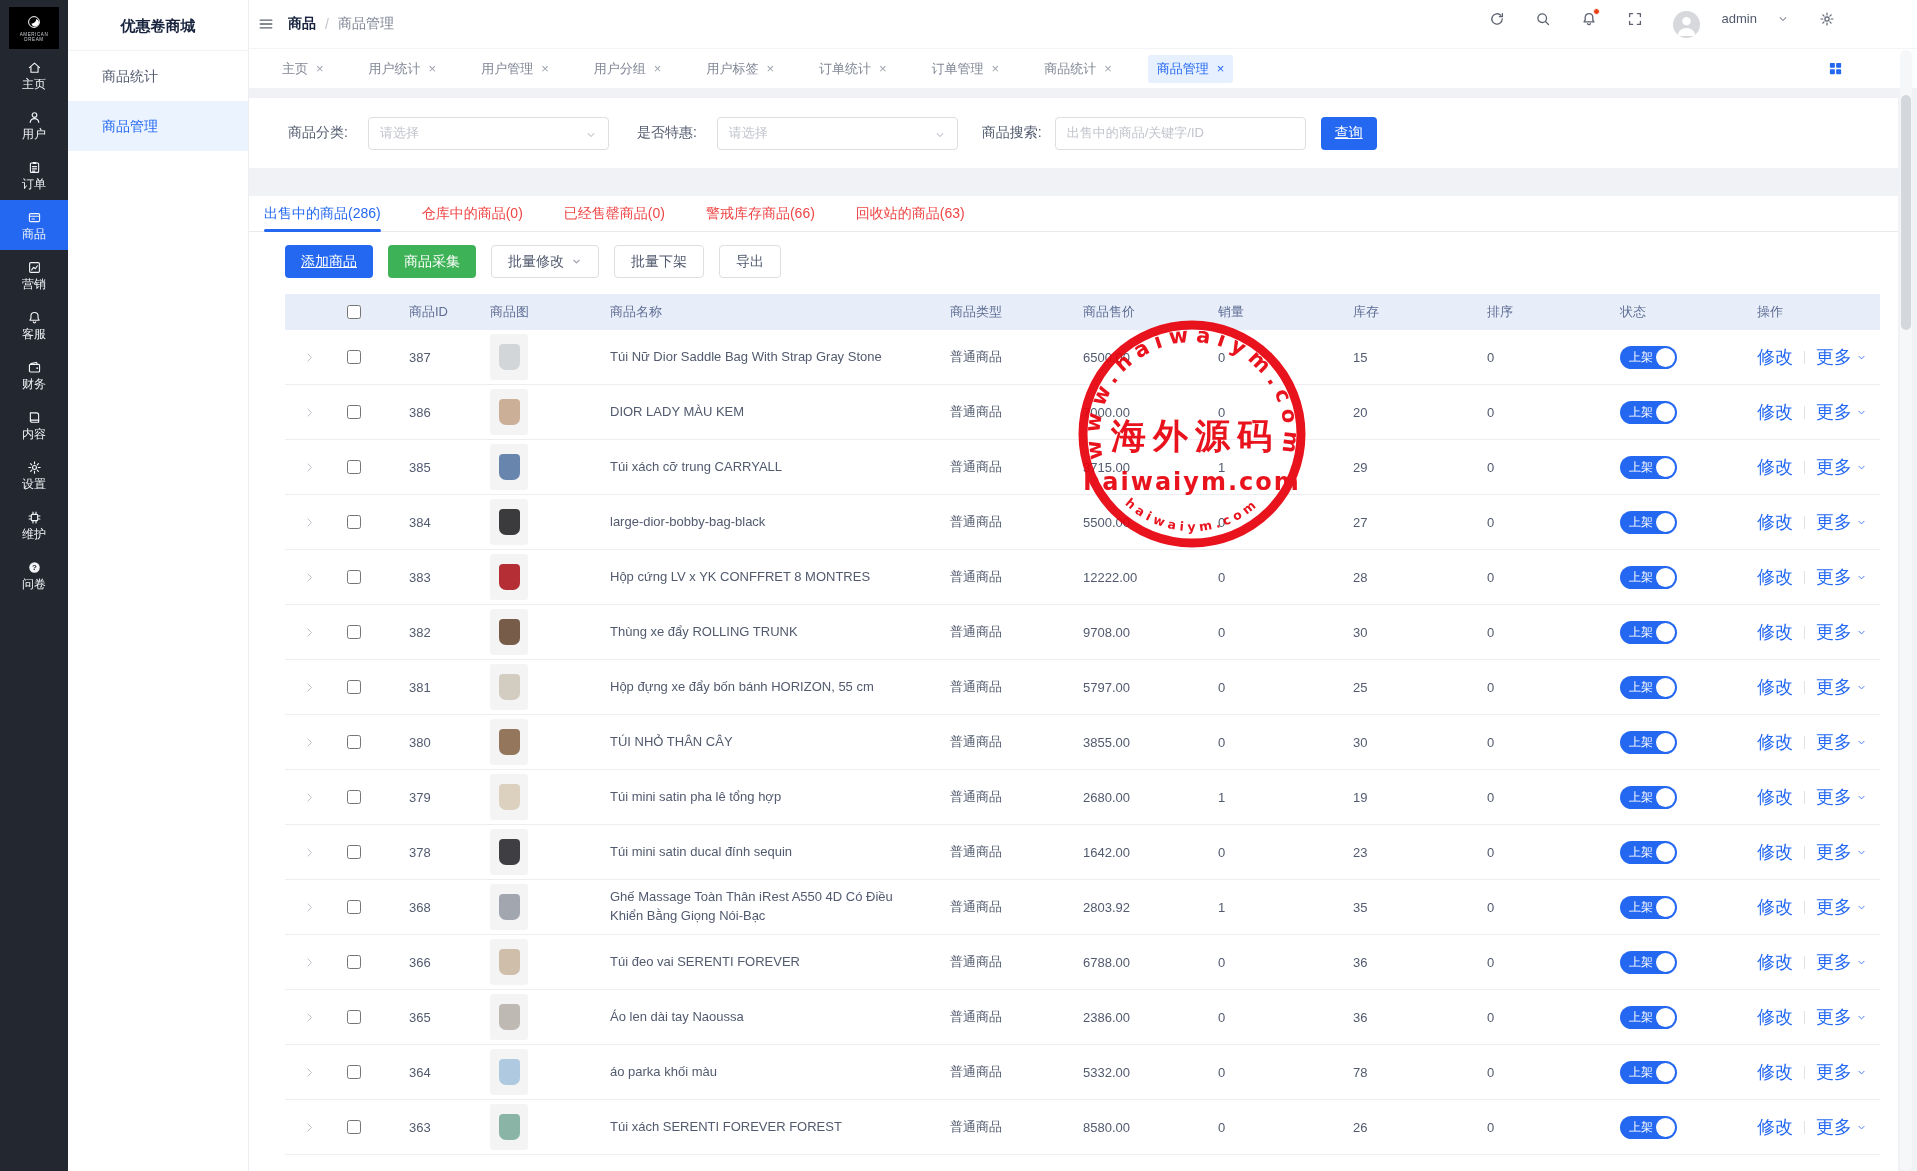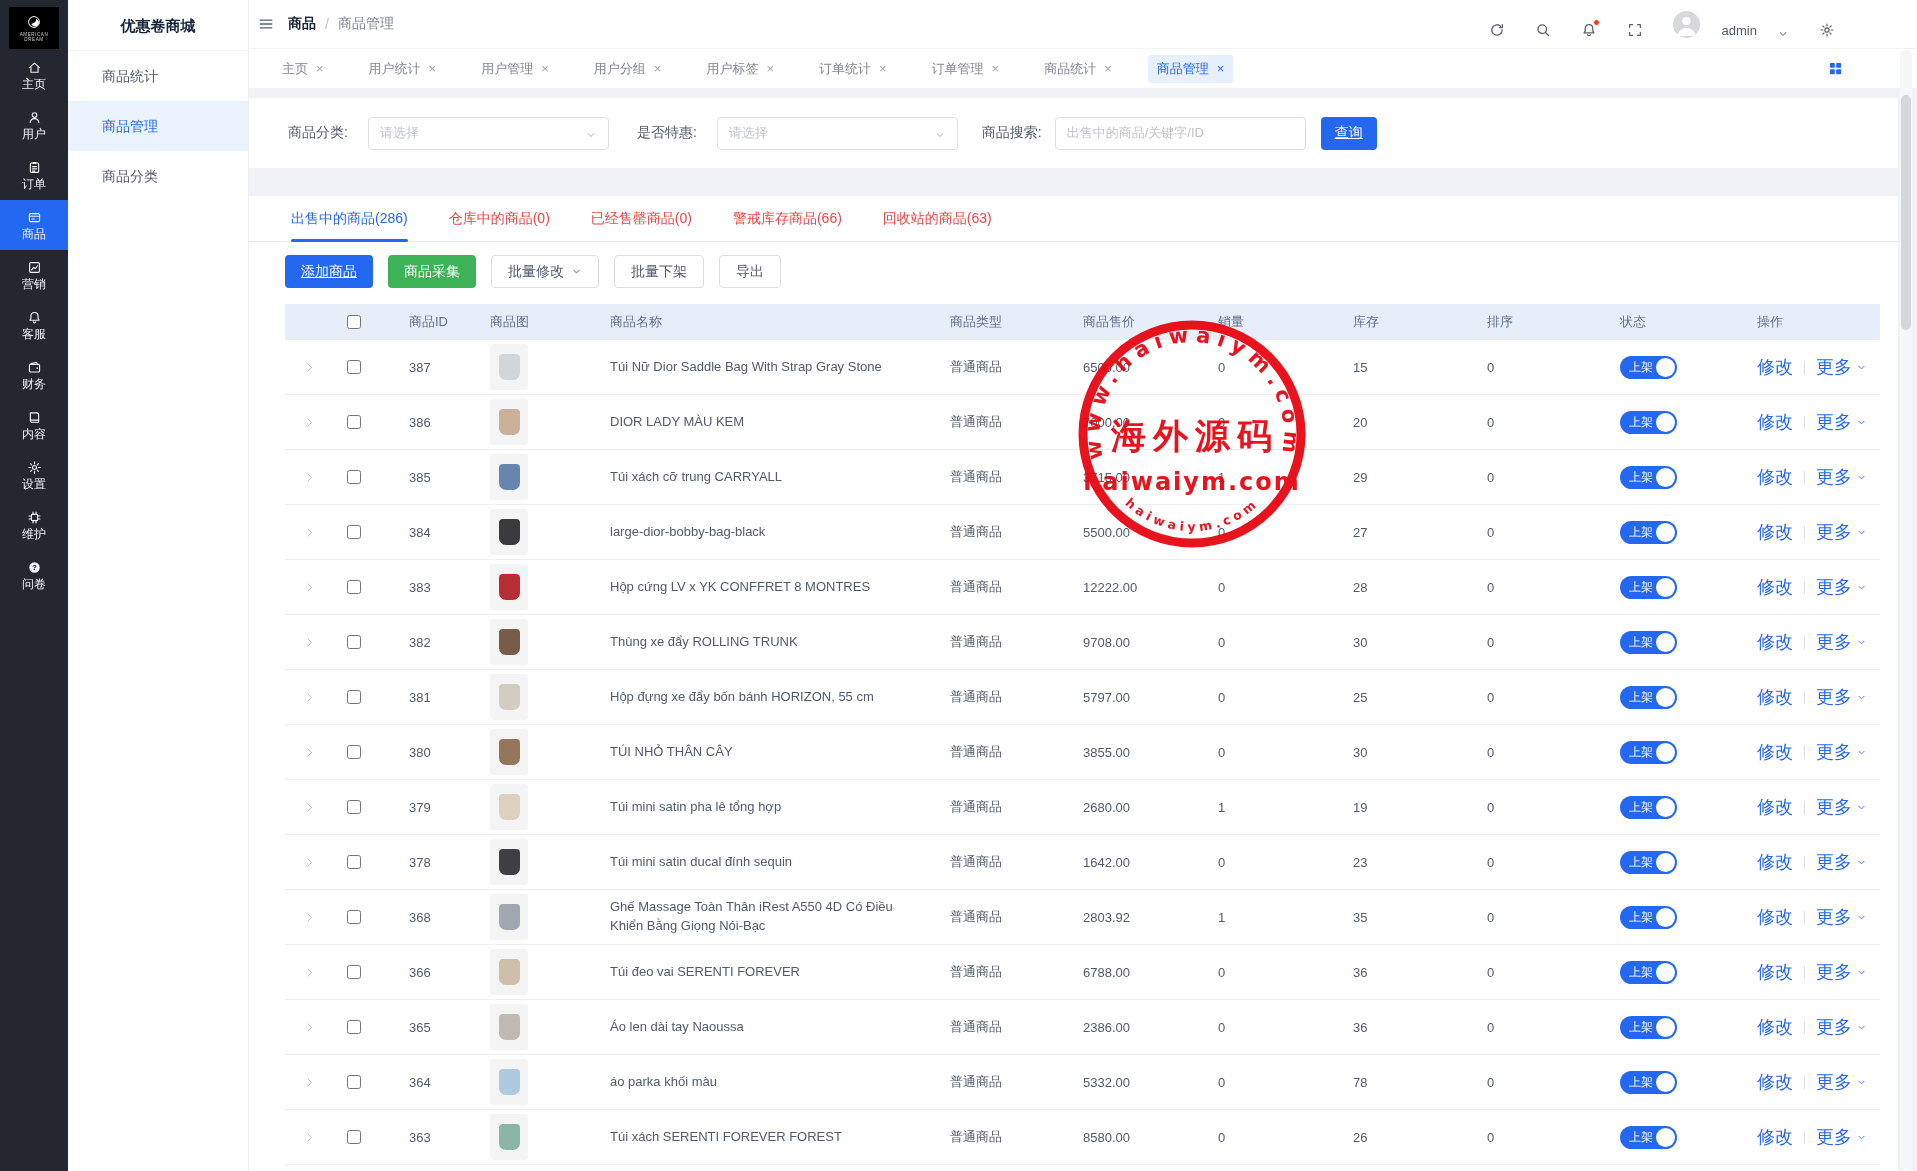--- a/index.html
+++ b/index.html
@@ -32,21 +32,21 @@
   
   .content { position:absolute; left:248px; top:0; right:0; bottom:0; }
   .topbar { height:49px; background:#fff; display:flex; align-items:center; padding:0 82px 0 10px;
             border-bottom:1px solid #f3f4f6; }
   .icon-btn { color:#5c6270; width:16px; height:16px; display:inline-flex; cursor:pointer; }
   .icon-btn svg { width:16px; height:16px; }
   .breadcrumb { display:flex; align-items:center; margin-left:14px; font-size:14px; }
   .crumb-root { color:#17233d; font-weight:bold; cursor:pointer; }
   .crumb-sep { color:#c0c4cc; margin:0 9px; }
   .crumb-cur { color:#808695; }
-  .topbar-right { margin-left:auto; display:flex; align-items:flex-end; gap:30px; }
+  .topbar-right { margin-left:auto; display:flex; align-items:flex-start; gap:30px; }
   .bell-wrap { position:relative; }
   .badge-dot { position:absolute; top:-3px; right:-3px; width:7px; height:7px; border-radius:50%;
                background:#ed4014; border:1px solid #fff; }
   .avatar { width:27px; height:27px; border-radius:50%; background:#d6d8db; overflow:hidden; cursor:pointer; }
   .avatar svg { width:27px; height:27px; }
   .username { font-size:13px; color:#515a6e; margin-left:-8px; cursor:pointer; }
   .chev-sm { width:12px; height:12px; color:#808695; margin-left:-10px; }
   .chev-sm svg { width:12px; height:12px; }
 
   
@@ -79,21 +79,21 @@
   .btn { height:33px; border:none; border-radius:4px; font-size:14px; display:inline-flex; align-items:center;
          gap:7px; padding:0 16px; cursor:pointer; font-family:inherit; white-space:nowrap; }
   .btn.primary { background:#2468f2; color:#fff;text-decoration:underline; }
   .btn.green { background:#3eb256; color:#fff; }
   .btn.plain { background:#fff; border:1px solid #dcdee2; color:#515a6e; }
   .btn .b-chev { width:11px; height:11px; color:#9aa0ab; display:inline-flex; }
   .btn .b-chev svg { width:11px; height:11px; }
   .search-btn { margin-left:15px; padding:0 14px; }
 
   .table-card { margin-top:28px; padding-bottom:40px; min-height:990px; }
-  .status-tabs { height:46px; display:flex; align-items:center; gap:41px; padding-left:43px;
+  .status-tabs { height:36px; display:flex; align-items:center; gap:41px; padding-left:16px;
                  border-bottom:1px solid #e8eaec; }
   .stab { font-size:14px; color:#ef4444; height:100%; display:flex; align-items:center; position:relative;
           cursor:pointer; white-space:nowrap; }
   .stab.active { color:#2468f2; }
   .stab.active::after { content:""; position:absolute; left:0; right:0; bottom:-1px; height:3px;
           background:#2468f2; border-radius:2px; }
   .toolbar { display:flex; align-items:center; gap:15px; margin:13px 0 0 37px; }
 
   table.grid { width:1595px; margin:16px 0 0 37px; border-collapse:collapse; table-layout:fixed; }
   table.grid th { height:36px; background:#e8eef9; font-weight:normal; font-size:13px; color:#5f6e95;
@@ -246,21 +246,20 @@
           <span class="ri-label">问卷</span>
         </div>
       </nav>
   </aside>
 
   <aside class="submenu">
     <div class="submenu-title">优惠卷商城</div>
     <nav id="submenuItems">
         <div class="submenu-item">商品统计</div>
         <div class="submenu-item active">商品管理</div>
-        <div class="submenu-item">商品分类</div>
       </nav>
   </aside>
 
   <main class="content">
 
     <header class="topbar">
       <span class="icon-btn">
         <svg viewBox="0 0 16 16" fill="none" stroke="currentColor" stroke-width="1.3" stroke-linecap="round">
             <path d="M2.2 4.2h11.6M2.2 8h11.6M2.2 11.8h11.6"></path>
           </svg>

